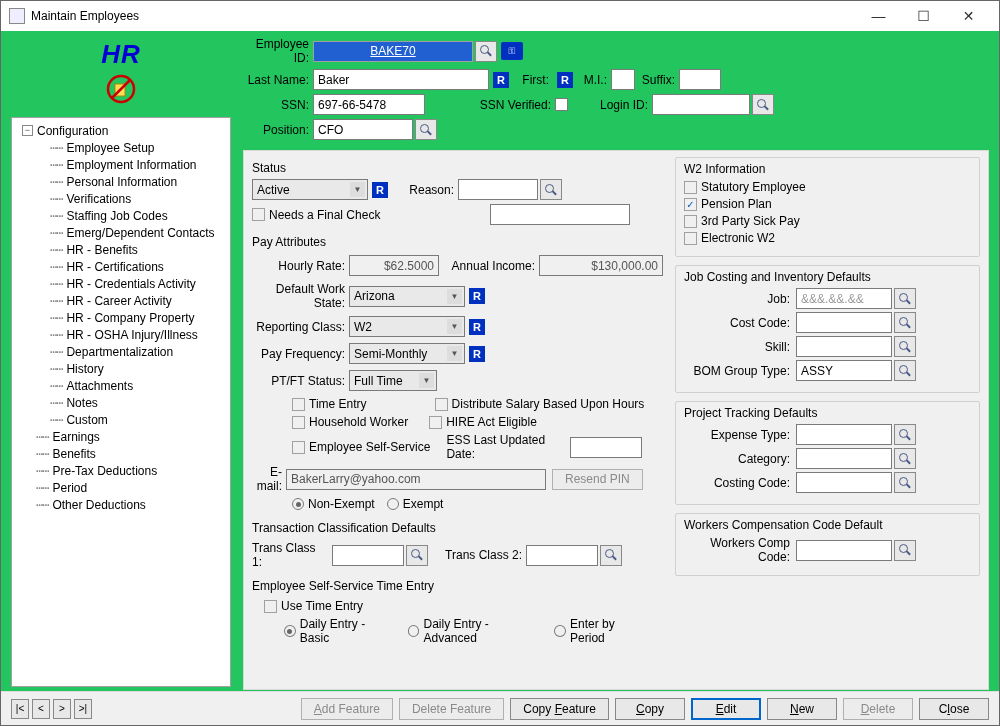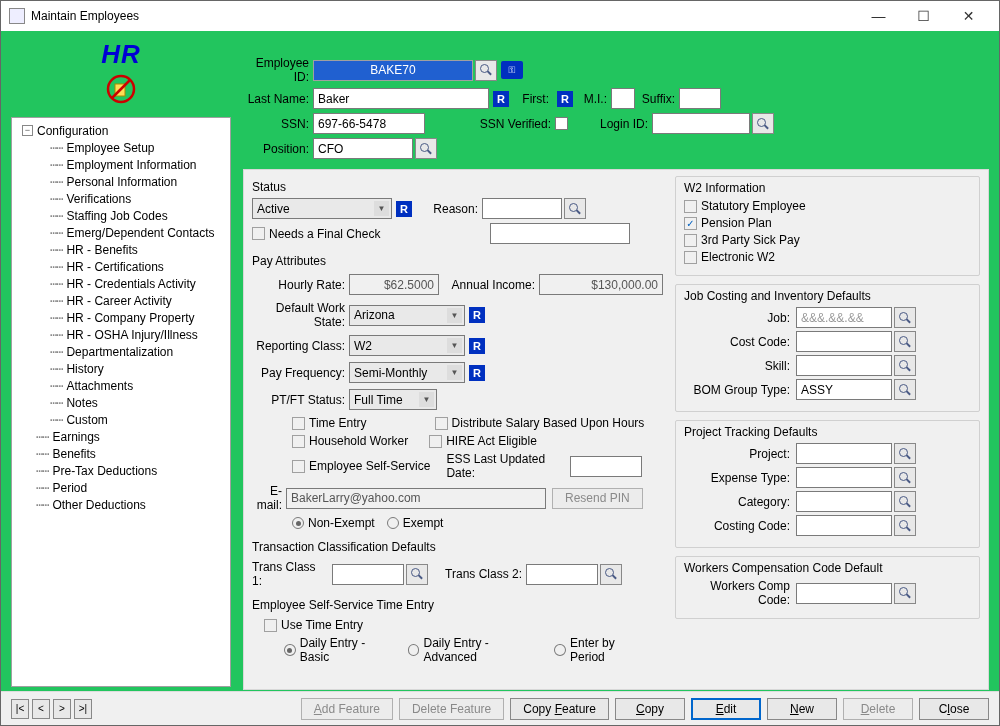--- a/index.html
+++ b/index.html
@@ -13,26 +13,26 @@
 .left { width: 237px; display: flex; flex-direction: column; padding: 4px 0 0 4px; }
 .logo-area { text-align: center; padding: 4px 0 6px 0; }
 .hr-text { font-size: 26px; font-weight: bold; font-style: italic; color: #0000d5; letter-spacing: 1px; }
 .logo-icon { margin: 4px auto 0 auto; width: 30px; height: 30px; }
 .tree { border: 1px solid #a0a0a0; background: #fff; margin: 4px 6px 4px 6px; padding: 4px; overflow: auto; flex: 1; }
 .tree-item { padding: 1.5px 0 1.5px 6px; white-space: nowrap; display: flex; align-items: center; }
 .tree-toggle { width: 11px; height: 11px; border: 1px solid #888; display: inline-flex; align-items: center; justify-content: center; font-size: 9px; line-height: 1; margin-right: 4px; color: #555; }
 .tree-dotted { color: #888; font-family: monospace; letter-spacing: -1px; margin-right: 4px; }
 .tree-sub { padding-left: 34px; }
 .tree-top2 { padding-left: 20px; }
-.main { flex: 1; padding: 6px 10px 1px 6px; display: flex; flex-direction: column; margin-top: 19px; }
+.main { flex: 1; padding: 6px 10px 1px 6px; display: flex; flex-direction: column; }
 .form-row { display: flex; align-items: center; margin-bottom: 4px; }
 .flabel { text-align: right; padding-right: 4px; color: #000; }
 input[type=text], .txt { height: 21px; border: 1px solid #7a7a7a; background: #fff; padding: 0 4px; font-size: 12px; }
 .txt-disabled { background: #f0f0f0; color: #555; }
-.sel { border: 1px solid #a0a0a0; background: transparent; text-align: center; }
+.sel { border: 1px solid #a0a0a0; background: transparent; text-align: center; text-decoration: underline; }
 .iconbtn { width: 22px; height: 21px; border: 1px solid #888; background: #e8e8e8; display: inline-flex; align-items: center; justify-content: center; margin-left: 2px; position: relative; }
 .mag { position: relative; width: 12px; height: 12px; }
 .mag::before { content: ""; position: absolute; width: 7px; height: 7px; border: 1.2px solid #4a5a85; border-radius: 50%; left: 0; top: 0; }
 .mag::after { content: ""; position: absolute; width: 5px; height: 1.5px; background: #4a5a85; transform: rotate(45deg); left: 7px; top: 8px; }
 .r-badge { width: 16px; height: 16px; background: #0030c0; color: #fff; font-weight: bold; display: inline-flex; align-items: center; justify-content: center; font-size: 11px; margin-left: 4px; }
 .key-icon { width: 22px; height: 18px; background: #0030c0; border-radius: 2px; display: inline-flex; align-items: center; justify-content: center; margin-left: 4px; color: #fff; font-size: 9px; }
 .panel { border: 1px solid #d8d8d8; background: #f0f0f0; margin-top: 6px; padding: 6px 8px 6px 8px; display: flex; flex: 1; overflow: hidden; }
 .col-left { flex: 1.06; padding-right: 12px; }
 .col-right { width: 305px; }
 .group-title { color: #000; margin: 4px 0 4px 0; }
@@ -217,21 +217,21 @@
         <span class="iconbtn">
             <span class="mag"></span>
           </span>
         <span style="width:18px"></span>
       </div>
 
       <div class="panel">
         <div class="col-left">
           <div class="group-title">Status</div>
           <div class="form-row">
-            <div class="combo" style="width:140px">
+            <div class="combo" style="width:116px">
               <span>Active</span>
                 <span class="combo-arrow">▼</span>
             </div>
             <span class="r-badge">R</span>
             <div class="flabel" style="width:70px">Reason:</div>
             <input class="txt" style="width: 80px;">
             <span class="iconbtn">
                 <span class="mag"></span>
               </span>
           </div>
@@ -426,27 +426,20 @@
                 <div class="rlabel">BOM Group Type:</div>
                 <input class="txt" style="width: 96px;" value="ASSY">
                 <span class="iconbtn">
                   <span class="mag"></span>
                 </span>
               </div>
           </div>
 
           <div class="group-box">
             <div class="group-title" style="margin-top:-2px">Project Tracking Defaults</div>
-            <div class="small-row">
-                <div class="rlabel">Project:</div>
-                <input class="txt" style="width: 96px;">
-                <span class="iconbtn">
-                  <span class="mag"></span>
-                </span>
-              </div>
             <div class="small-row">
                 <div class="rlabel">Expense Type:</div>
                 <input class="txt" style="width: 96px;">
                 <span class="iconbtn">
                   <span class="mag"></span>
                 </span>
               </div>
             <div class="small-row">
                 <div class="rlabel">Category:</div>
                 <input class="txt" style="width: 96px;">

